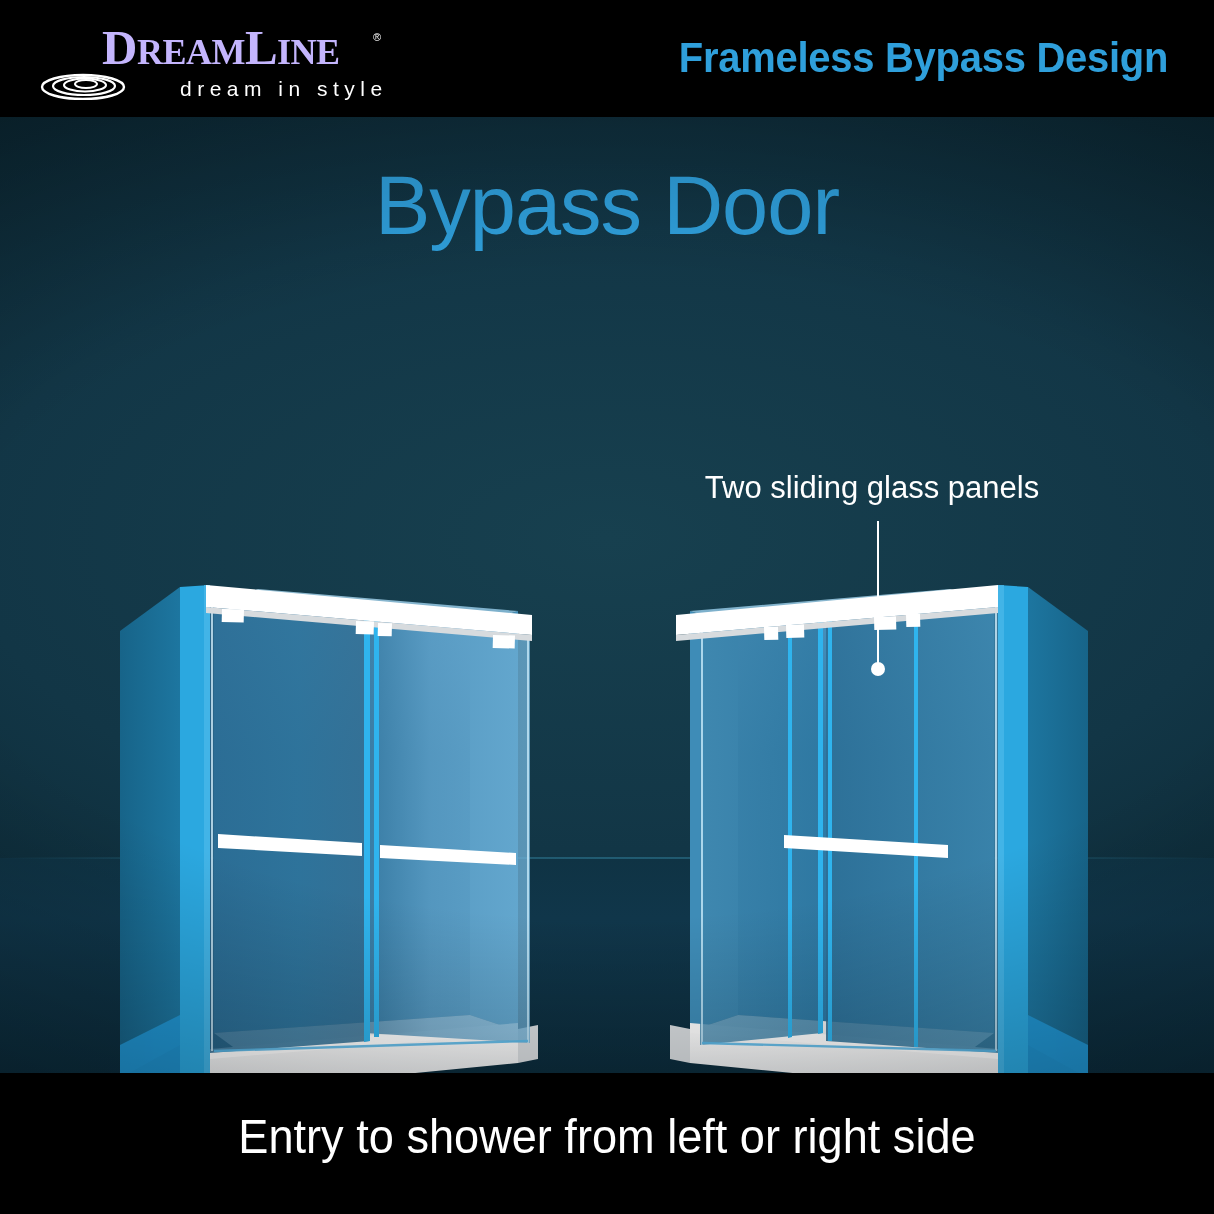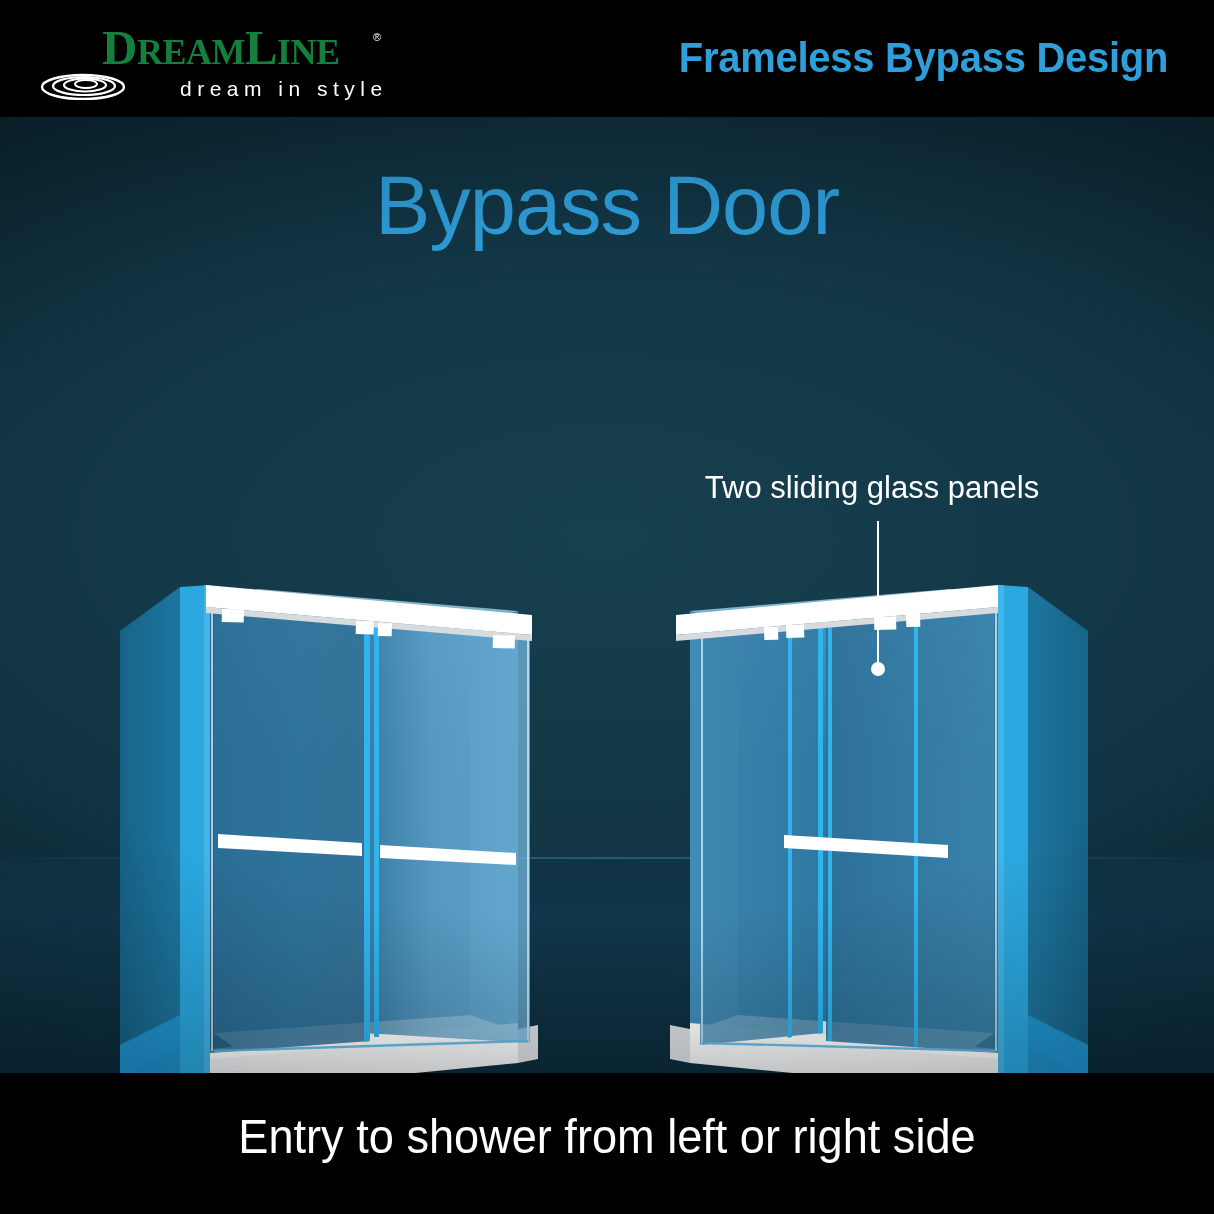--- a/index.html
+++ b/index.html
@@ -29,21 +29,21 @@
   .logo-wrap {
     position:absolute; left:40px; top:18px;
     width:330px; height:84px;
   }
   .logo-ripple {
     position:absolute; left:0px; top:38px;
     width:86px; height:44px;
   }
   .logo-word {
     position:absolute; left:62px; top:4px;
-    color:#15803d;
+    color:#c4b5fd;
     font-family:"Liberation Serif", serif;
     font-weight:bold;
     font-size:49px;
     letter-spacing:-0.5px;
     line-height:52px;
     white-space:nowrap;
     text-align:right;
   }
   .logo-word .cap { font-size:49px; }
   .logo-word .sml { font-size:36px; }

